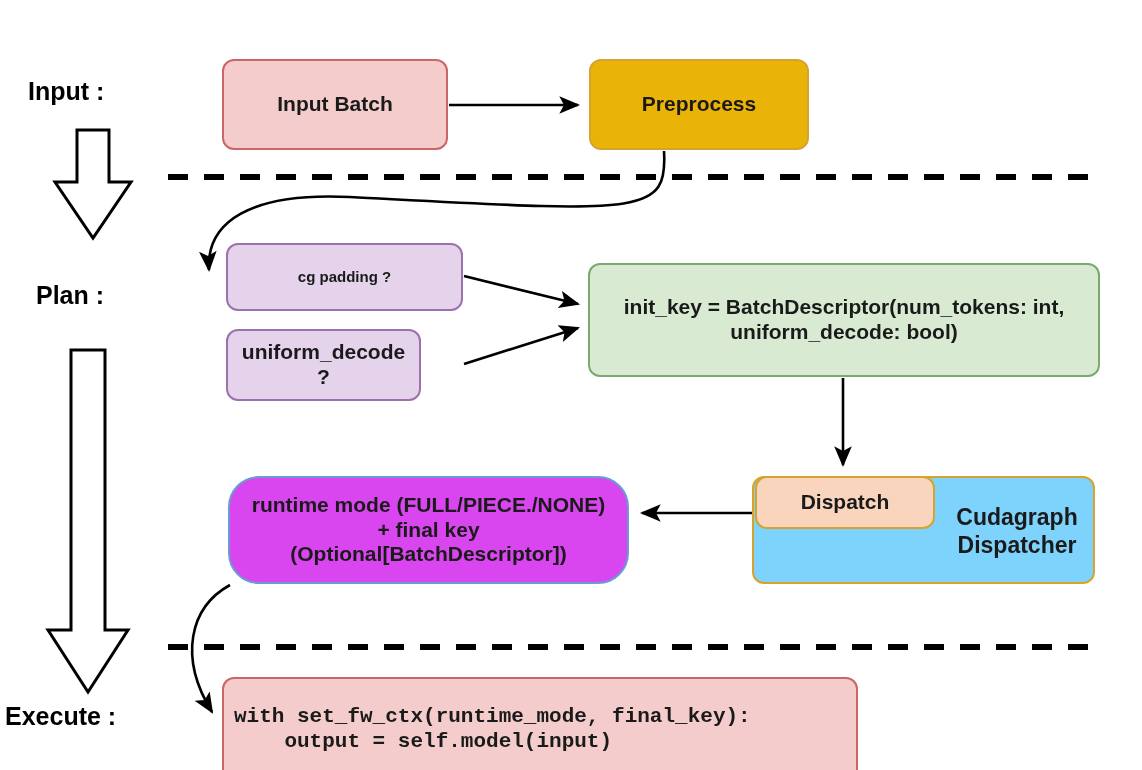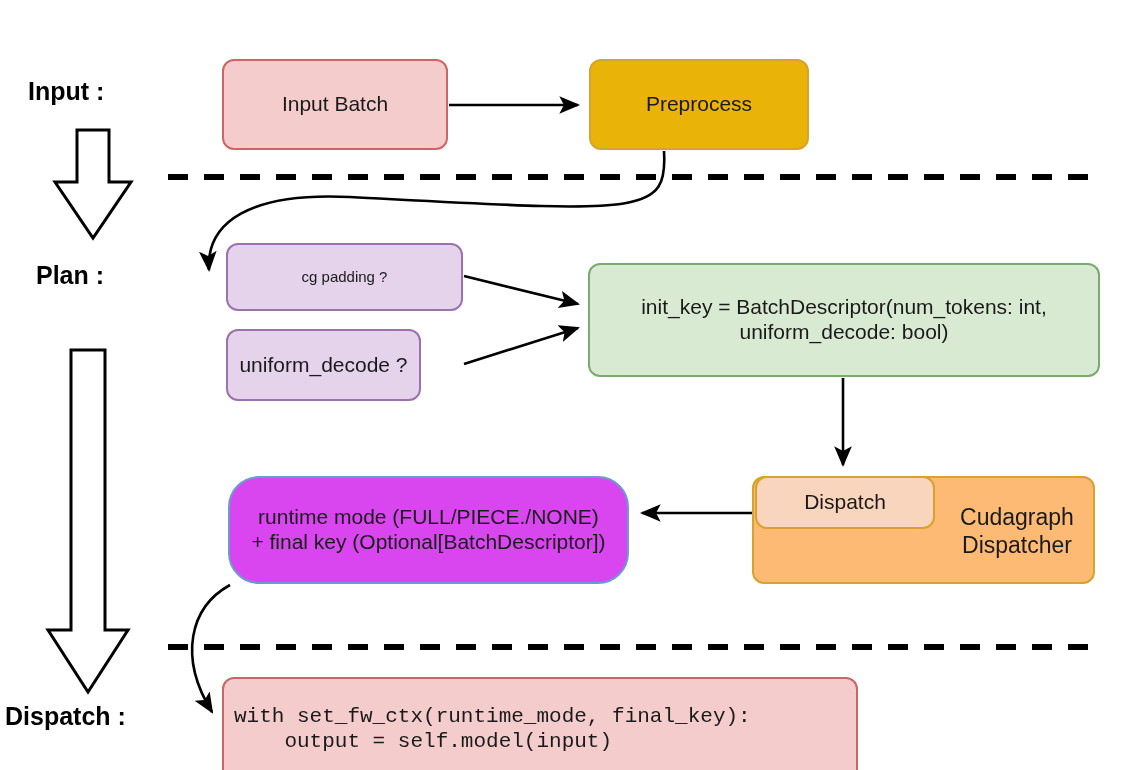--- a/index.html
+++ b/index.html
@@ -39,20 +39,21 @@
     justify-content: center;
     text-align: center;
     border-radius: 12px;
     border-width: 2px;
     border-style: solid;
     font-family: "Liberation Sans", sans-serif;
     font-size: 21px;
     color: #1a1a1a;
     line-height: 1.18;
     padding: 4px 10px;
+    font-weight: bold;
   }
   .node .nodetext { white-space: pre-line; display: block; width: 100%; }
   .node-code {
     justify-content: flex-start;
     text-align: left;
     font-family: "Liberation Mono", "DejaVu Sans Mono", monospace;
     font-size: 21px;
   }
   .node-code .nodetext { white-space: pre; }
   .node-outer-label {
@@ -92,22 +93,22 @@
         <path d="M 230 553 C 190 575 178 625 212 680" fill="none" stroke="#000000" stroke-width="2.6" marker-end="url(#arrowhead)"></path>
       </g>
     <g id="block-arrow-group">
         <polygon points="77,98 109,98 109,150 131,150 93,206 55,150 77,150" fill="#ffffff" stroke="#000000" stroke-width="3" stroke-linejoin="miter"></polygon>
         <polygon points="71,318 105,318 105,598 128,598 88,660 48,598 71,598" fill="#ffffff" stroke="#000000" stroke-width="3" stroke-linejoin="miter"></polygon>
       </g>
   </svg>
 
   <div id="stage-labels">
       <div class="stage-label" style="left: 28px; top: 45px;">Input :</div>
-      <div class="stage-label" style="left: 36px; top: 229px;">Plan :</div>
-      <div class="stage-label" style="left: 5px; top: 670px;">Dispatch :</div>
+      <div class="stage-label" style="left: 36px; top: 249px;">Plan :</div>
+      <div class="stage-label" style="left: 5px; top: 670px;">Execute :</div>
     </div>
 
   <div id="nodes">
       <div class="node" style="left: 222px; top: 27px; width: 226px; height: 91px; background: rgb(244, 204, 204); border-color: rgb(204, 102, 102); color: rgb(26, 26, 26); font-size: 21px;">
         <span class="nodetext">Input Batch</span>
       </div>
       <div class="node" style="left: 589px; top: 27px; width: 220px; height: 91px; background: #eab308; border-color: rgb(214, 163, 46); color: rgb(26, 26, 26); font-size: 21px;">
         <span class="nodetext">Preprocess</span>
       </div>
       <div class="node" style="left: 226px; top: 211px; width: 237px; height: 68px; background: rgb(229, 211, 236); border-color: rgb(155, 114, 173); color: rgb(26, 26, 26); font-size: 15px;">
@@ -117,21 +118,21 @@
         <span class="nodetext">uniform_decode ?</span>
       </div>
       <div class="node" style="left: 588px; top: 231px; width: 512px; height: 114px; background: rgb(217, 234, 211); border-color: rgb(122, 171, 110); color: rgb(26, 26, 26); font-size: 21px; justify-content: flex-end;">
         <span class="nodetext">init_key = BatchDescriptor(num_tokens: int,
 uniform_decode: bool)</span>
       </div>
       <div class="node" style="left: 228px; top: 444px; width: 401px; height: 108px; background: #d946ef; border-color: rgb(107, 155, 210); color: rgb(26, 26, 26); font-size: 21px; border-radius: 31px;">
         <span class="nodetext">runtime mode (FULL/PIECE./NONE)
 + final key (Optional[BatchDescriptor])</span>
       </div>
-      <div class="node" style="left: 752px; top: 444px; width: 343px; height: 108px; background: #fdba74; border-color: rgb(214, 163, 46); color: rgb(26, 26, 26); font-size: 23px; position: absolute; padding-left: 7px;">
+      <div class="node" style="left: 752px; top: 444px; width: 343px; height: 108px; background: #7dd3fc; border-color: rgb(214, 163, 46); color: rgb(26, 26, 26); font-size: 23px; position: absolute; padding-left: 7px;">
         <div class="node-outer-label" style="position: absolute; left: 183px; top: 0px; width: 160px; height: 108px; font-size: 23px;">Cudagraph
 Dispatcher</div>
       </div>
       <div class="node" style="left: 755px; top: 444px; width: 180px; height: 53px; background: rgb(250, 213, 189); border-color: rgb(214, 163, 46); color: rgb(26, 26, 26); font-size: 21px;">
         <span class="nodetext">Dispatch</span>
       </div>
       <div class="node node-code" style="left: 222px; top: 645px; width: 636px; height: 105px; background: rgb(244, 204, 204); border-color: rgb(204, 102, 102); color: rgb(26, 26, 26); font-size: 21px;">
         <span class="nodetext">with set_fw_ctx(runtime_mode, final_key):
     output = self.model(input)</span>
       </div>

